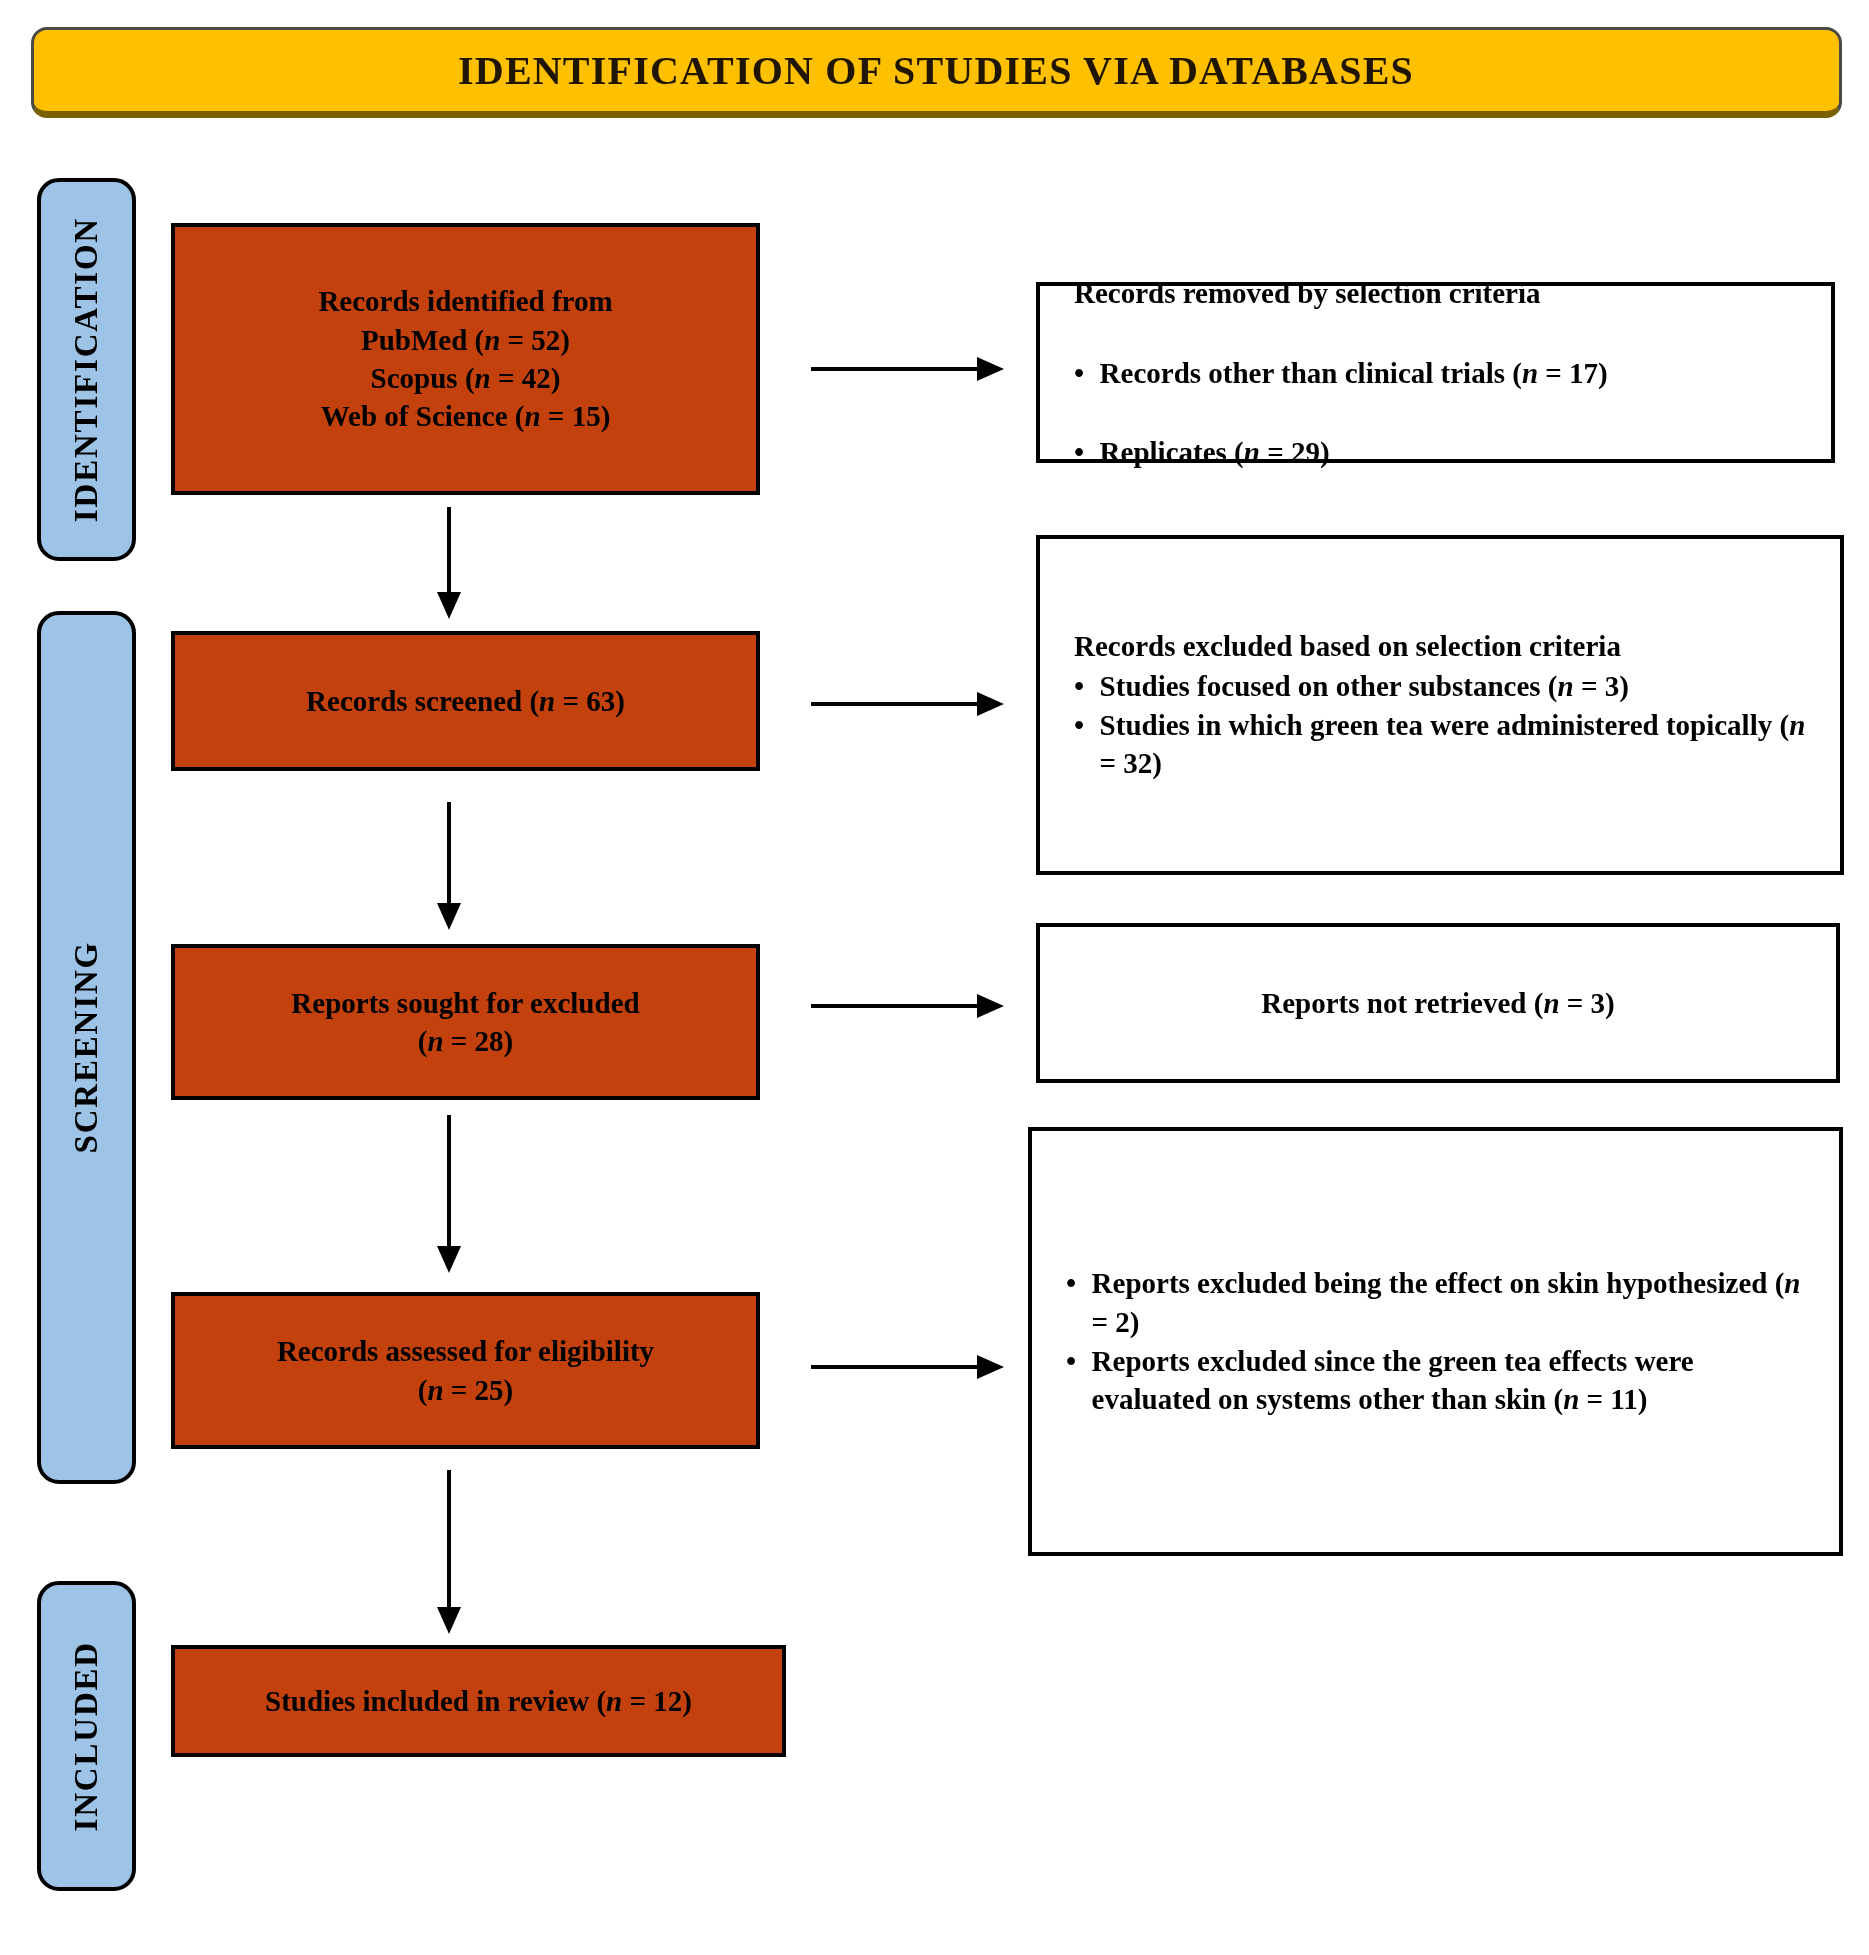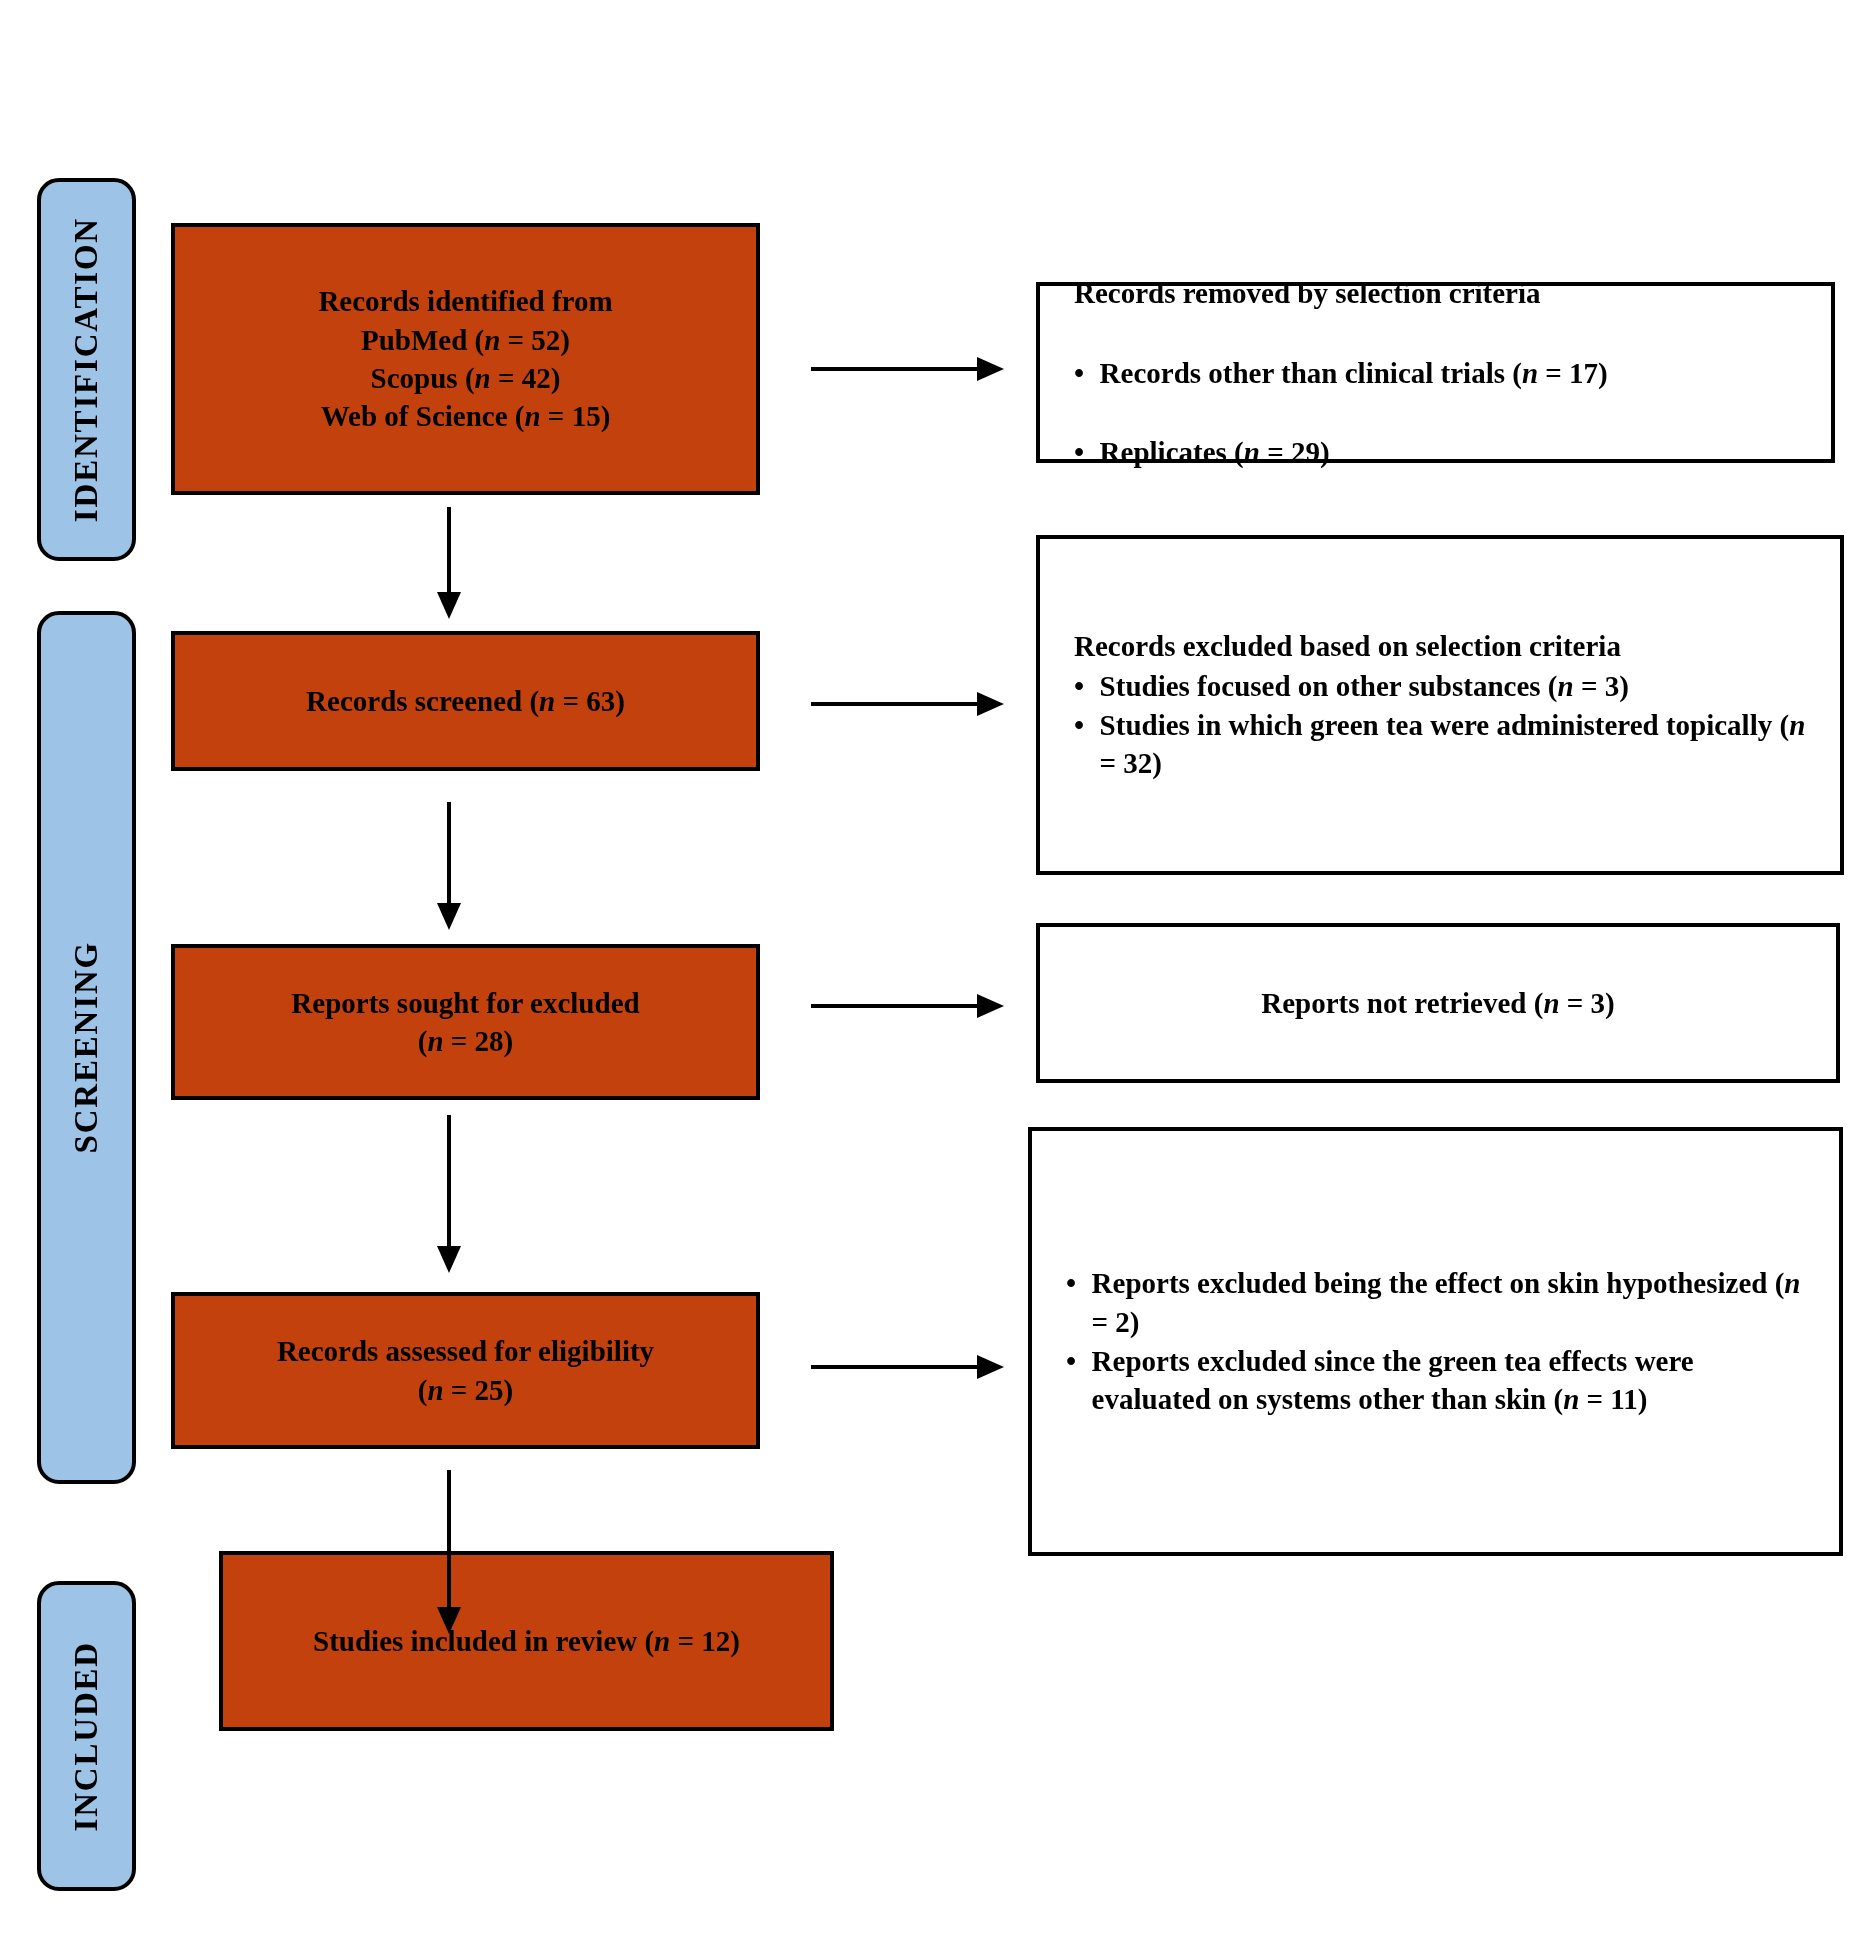--- a/index.html
+++ b/index.html
@@ -56,21 +56,21 @@
     box-sizing: border-box;
     display: flex; flex-direction: column;
     align-items: center; justify-content: center;
     text-align: center;
     font-size: 29px; font-weight: 700; line-height: 1.32;
   }
   #box-identified { left: 171px; top: 223px;  width: 589px;  height: 272px; }
   #box-screened   { left: 171px; top: 631px; width: 589px;  height: 140px; }
   #box-sought     { left: 171px; top: 944px; width: 589px;  height: 156px; }
   #box-assessed   { left: 171px; top: 1292px; width: 589px;  height: 157px; }
-  #box-included   { left: 171px; top: 1551px; width: 615px; height: 180px; margin-left: 48px; }
+  #box-included   { left: 171px; top: 1645px; width: 615px; height: 112px; }
 
   
   .rbox {
     position: absolute;
     background: #ffffff;
     border: 4.3px solid #000000;
     box-sizing: border-box;
     display: flex; flex-direction: column; justify-content: center;
     font-size: 29px; font-weight: 700; line-height: 1.34;
     padding: 12.2px 34px;
@@ -110,20 +110,23 @@
   #harrow-1 { left: 811px; top: 367px;  width: 166px; }
   #harrow-2 { left: 811px; top: 702px; width: 166px; }
   #harrow-3 { left: 811px; top: 1004px; width: 166px; }
   #harrow-4 { left: 811px; top: 1365px; width: 166px; }
 </style>
 </head>
 <body>
 
 <div id="canvas">
 
+  <div class="banner">
+    <span>IDENTIFICATION OF STUDIES VIA DATABASES</span>
+  </div>
 
   <div class="stage" id="stage-identification">
     <span class="vtext">IDENTIFICATION</span>
   </div>
   <div class="stage" id="stage-screening">
     <span class="vtext">SCREENING</span>
   </div>
   <div class="stage" id="stage-included">
     <span class="vtext">INCLUDED</span>
   </div>

